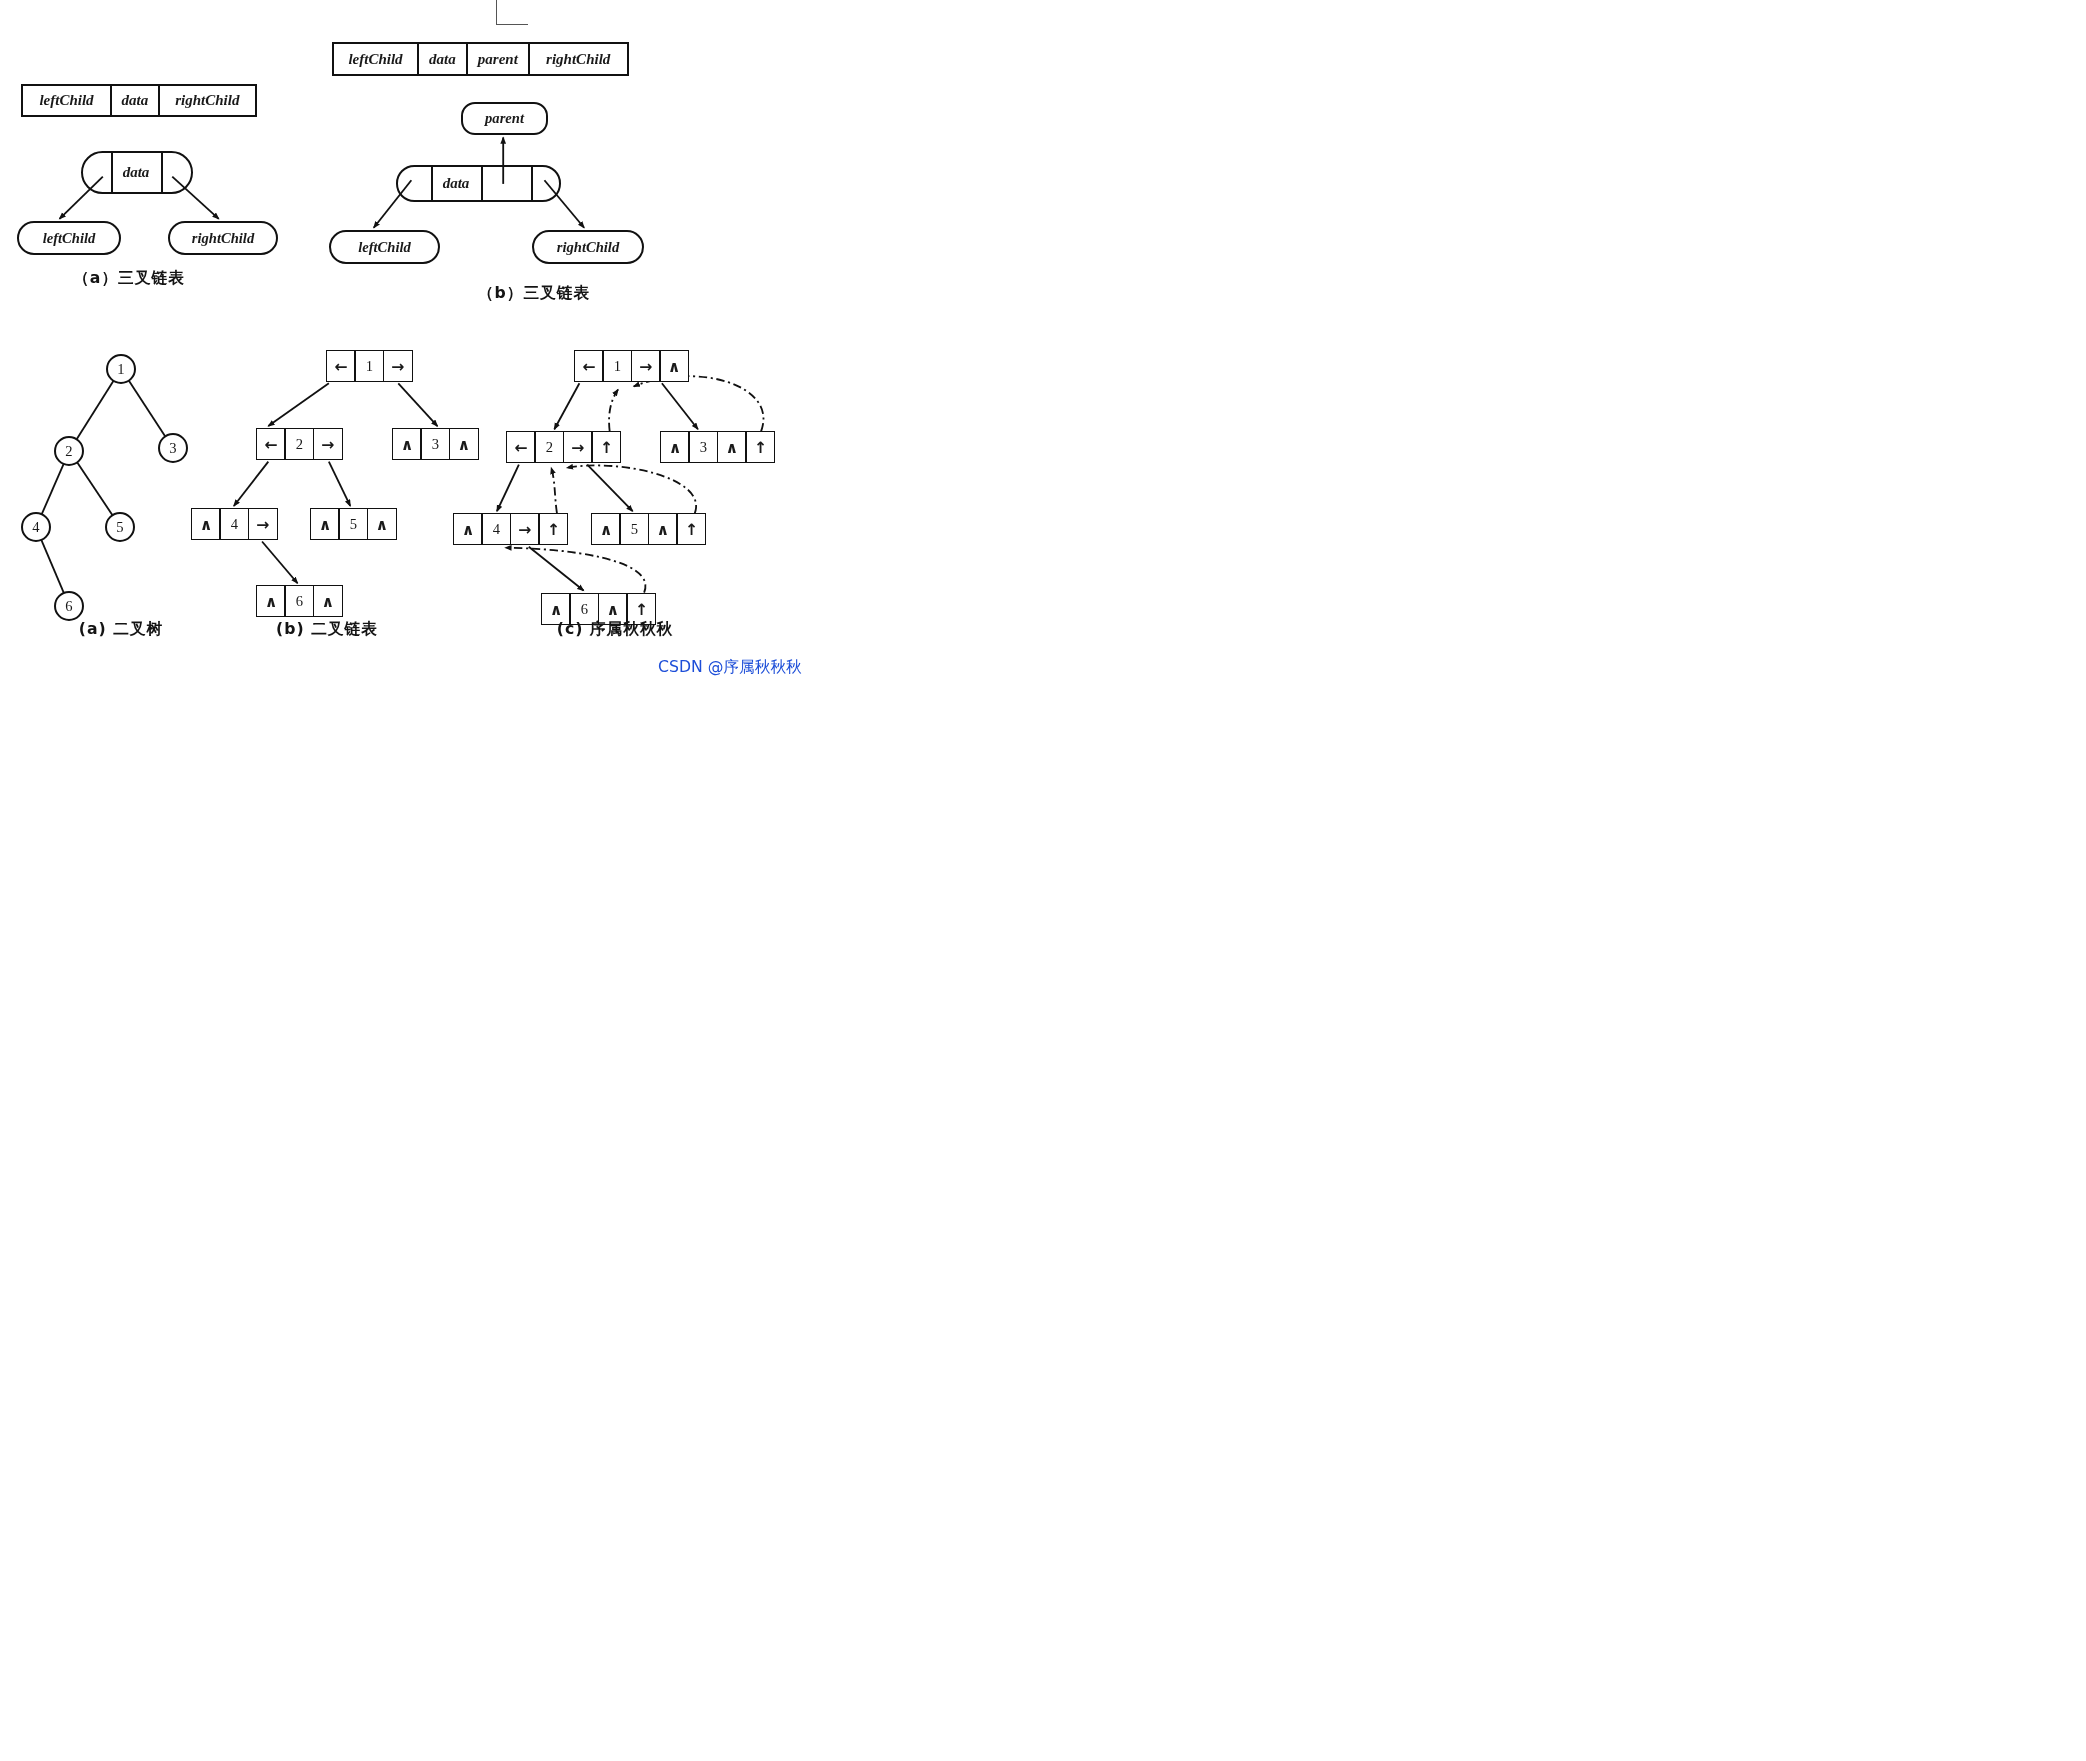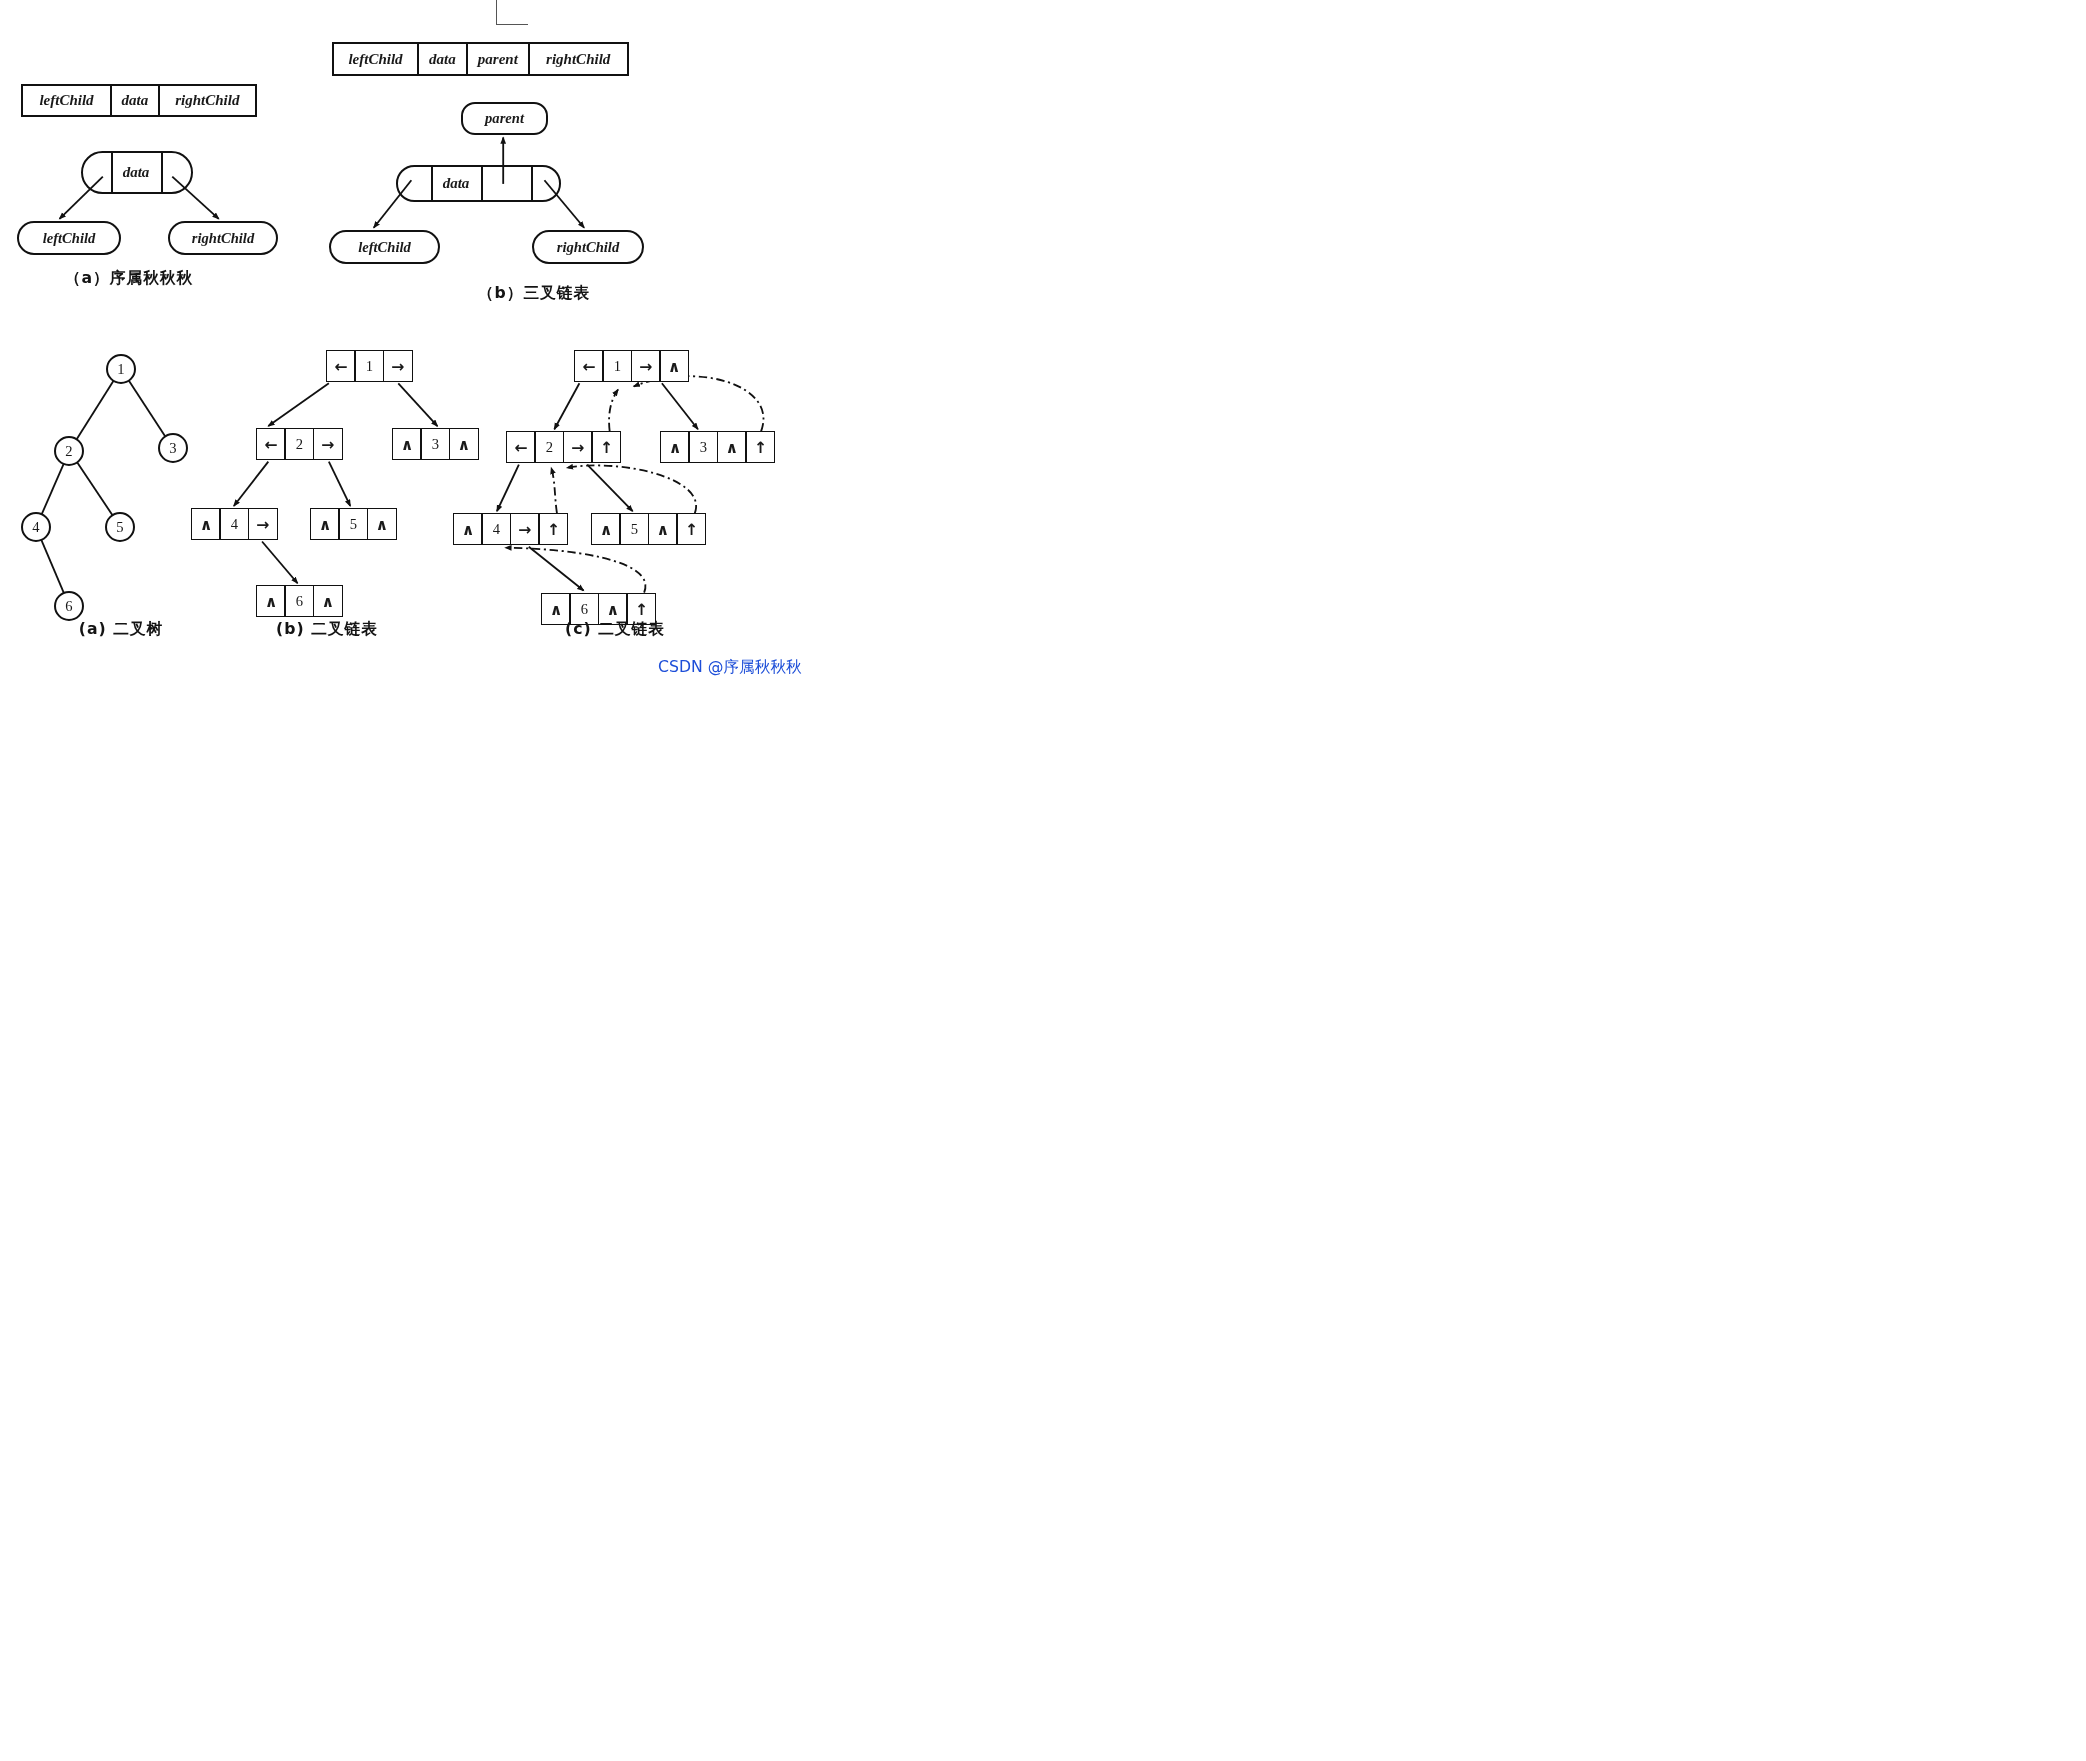--- a/index.html
+++ b/index.html
@@ -104,21 +104,21 @@
   </div>
 
   <div class="pod" style="left:81px;top:151px;width:112px;height:43px;border-radius:21.4px;">
     <div class="vline" style="left:28px;"></div>
     <div class="vline" style="left:78px;"></div>
     <div class="podlabel" style="left:28px;width:50px;">data</div>
   </div>
 
   <div class="capsule" style="left:17px;top:221px;width:104px;height:34px;">leftChild</div>
   <div class="capsule" style="left:168px;top:221px;width:110px;height:34px;">rightChild</div>
-  <div class="cap" style="left:129px;top:268px;">（a）序属秋秋秋</div>
+  <div class="cap" style="left:129px;top:268px;">（a）三叉链表</div>
 
   <div class="sbox" style="left:332px;top:42px;height:34px;">
     <div class="scell" style="width:87px;">leftChild</div>
     <div class="scell" style="width:51px;">data</div>
     <div class="scell" style="width:64px;">parent</div>
     <div class="scell" style="width:101px;">rightChild</div>
   </div>
 
   <div class="capsule" style="left:461px;top:102px;width:87px;height:33px;border-radius:14px;">parent</div>
 
@@ -202,21 +202,21 @@
     <div class="lcell num">5</div>
     <div class="lcell ptr">∧</div>
     <div class="lcell ptr">↑</div>
   </div>
   <div class="lbox" style="left:541px;top:593px;">
     <div class="lcell ptr">∧</div>
     <div class="lcell num">6</div>
     <div class="lcell ptr">∧</div>
     <div class="lcell ptr">↑</div>
   </div>
-  <div class="cap" style="left:615px;top:619px;">(c) 二叉链表</div>
+  <div class="cap" style="left:615px;top:619px;">(c) 序属秋秋秋</div>
 
   <svg class="layer" width="807" height="681" viewBox="0 0 1546 1304">
     <defs>
       <marker id="ah2" markerWidth="15" markerHeight="12" refX="12" refY="5.5" orient="auto" markerUnits="userSpaceOnUse">
         <path d="M0,0 L14,5.5 L0,11 z" fill="#111"></path>
       </marker>
     </defs>
     <g stroke="#111" stroke-width="3.5" marker-end="url(#ah2)" fill="none">
       <line x1="197" y1="338" x2="114" y2="419"></line>
       <line x1="330" y1="338" x2="419" y2="419"></line>

